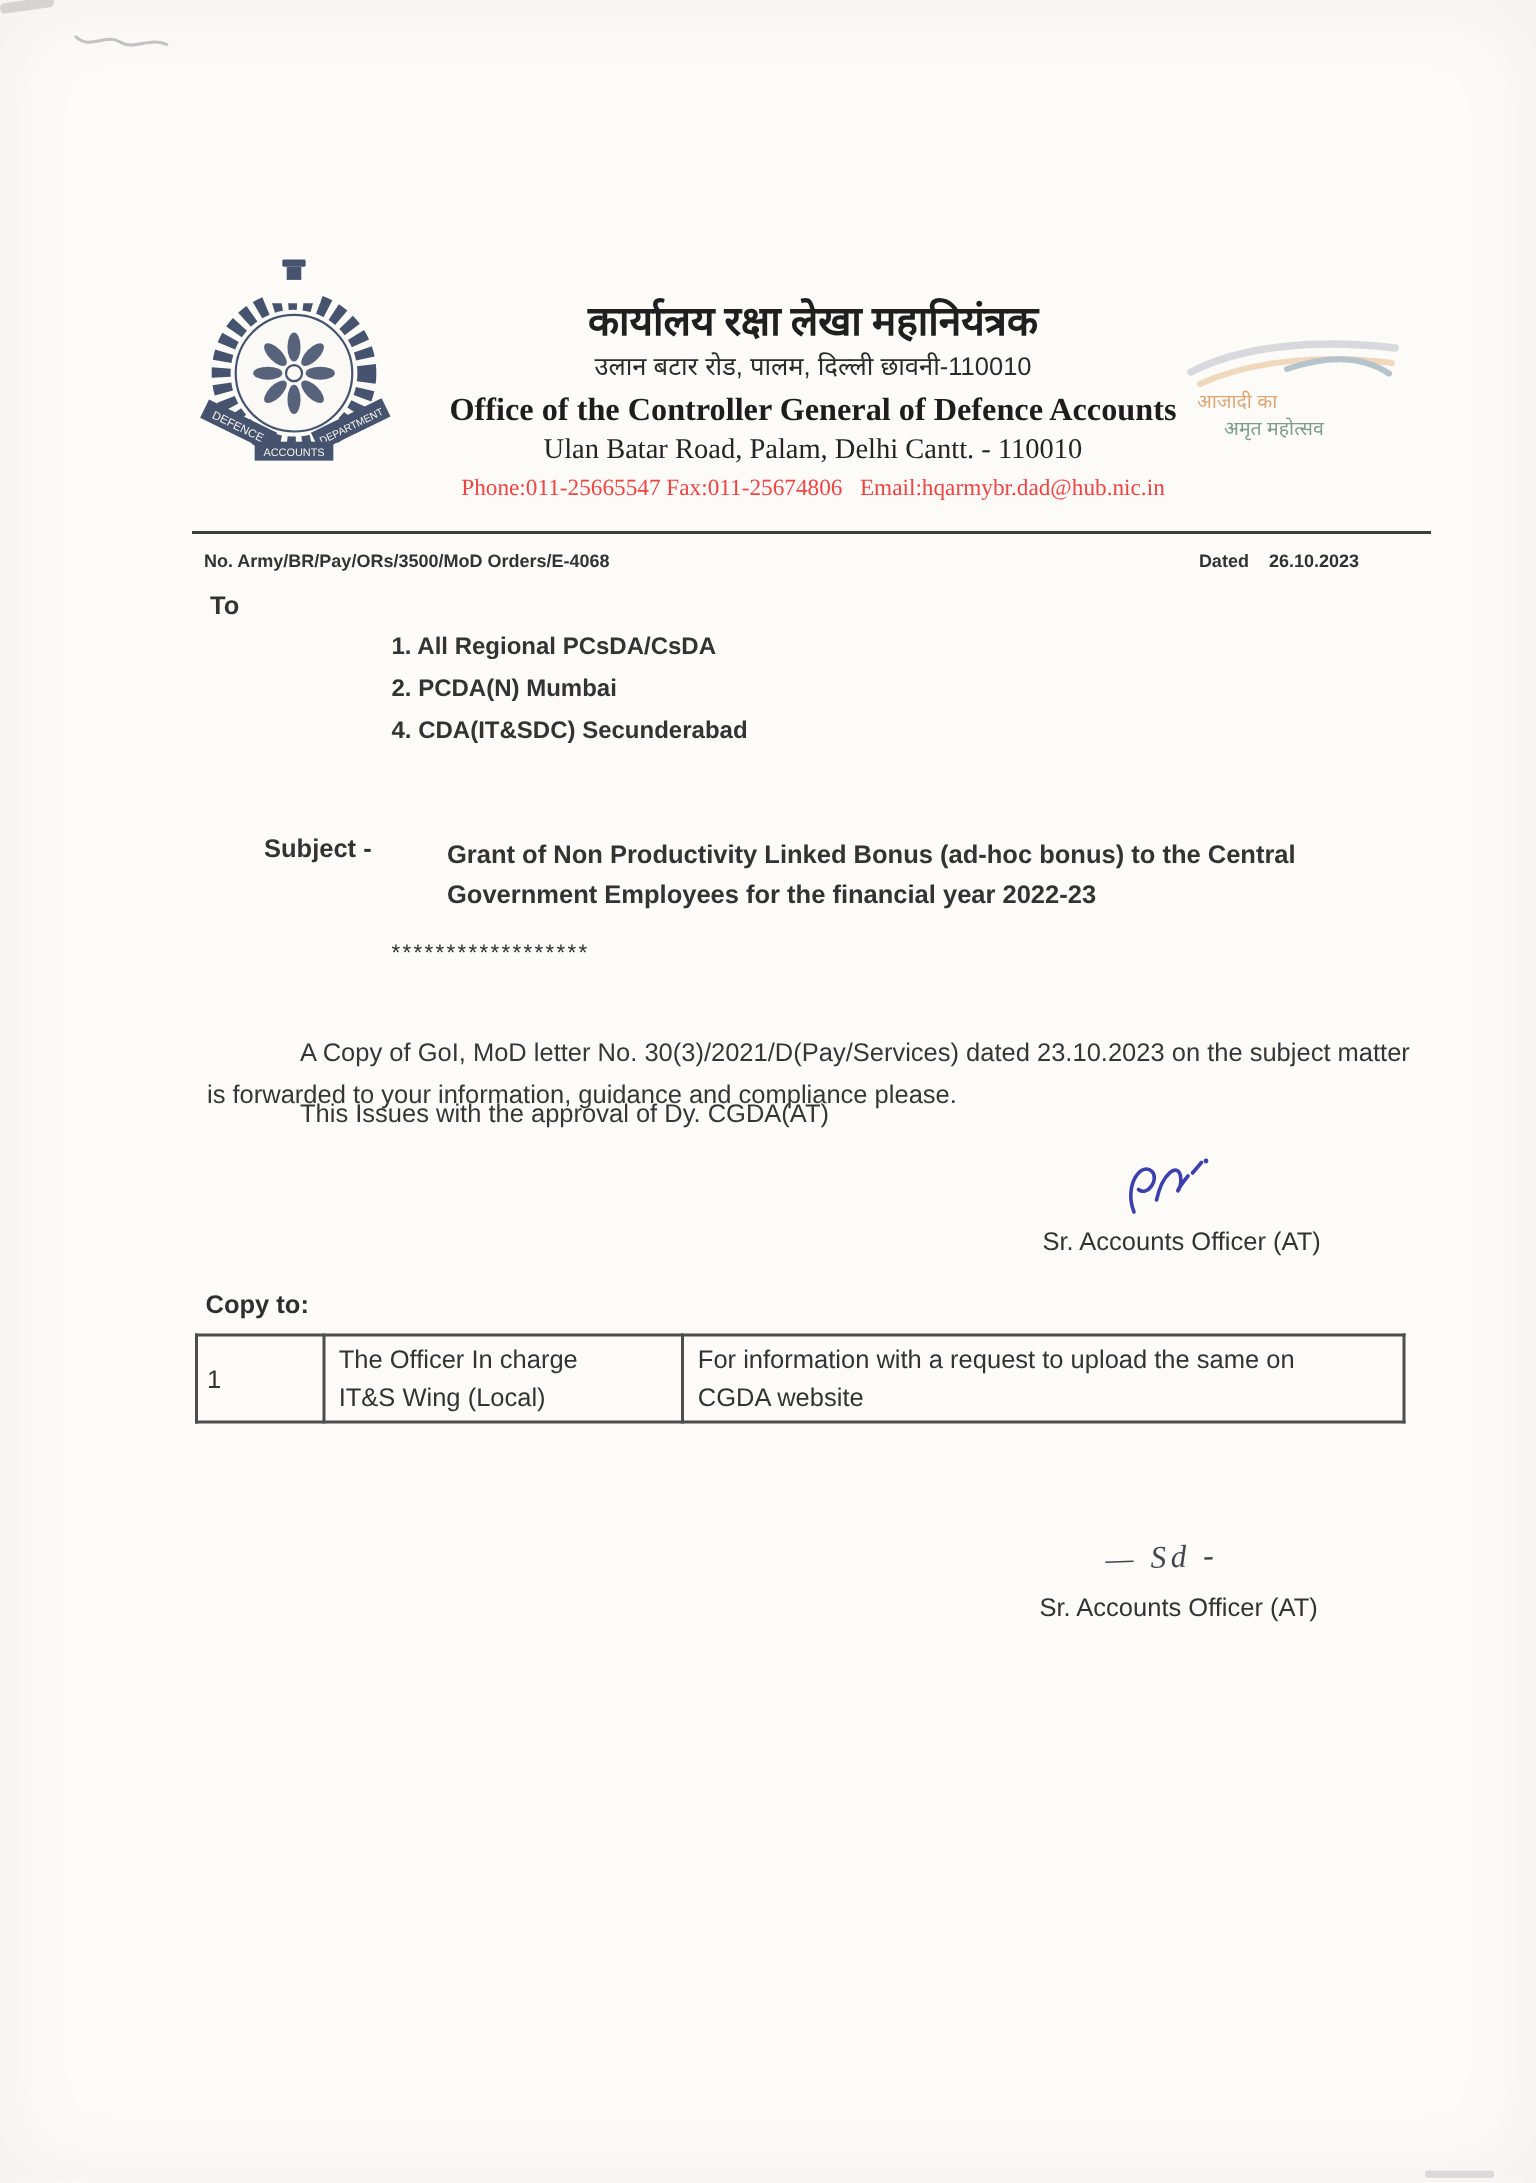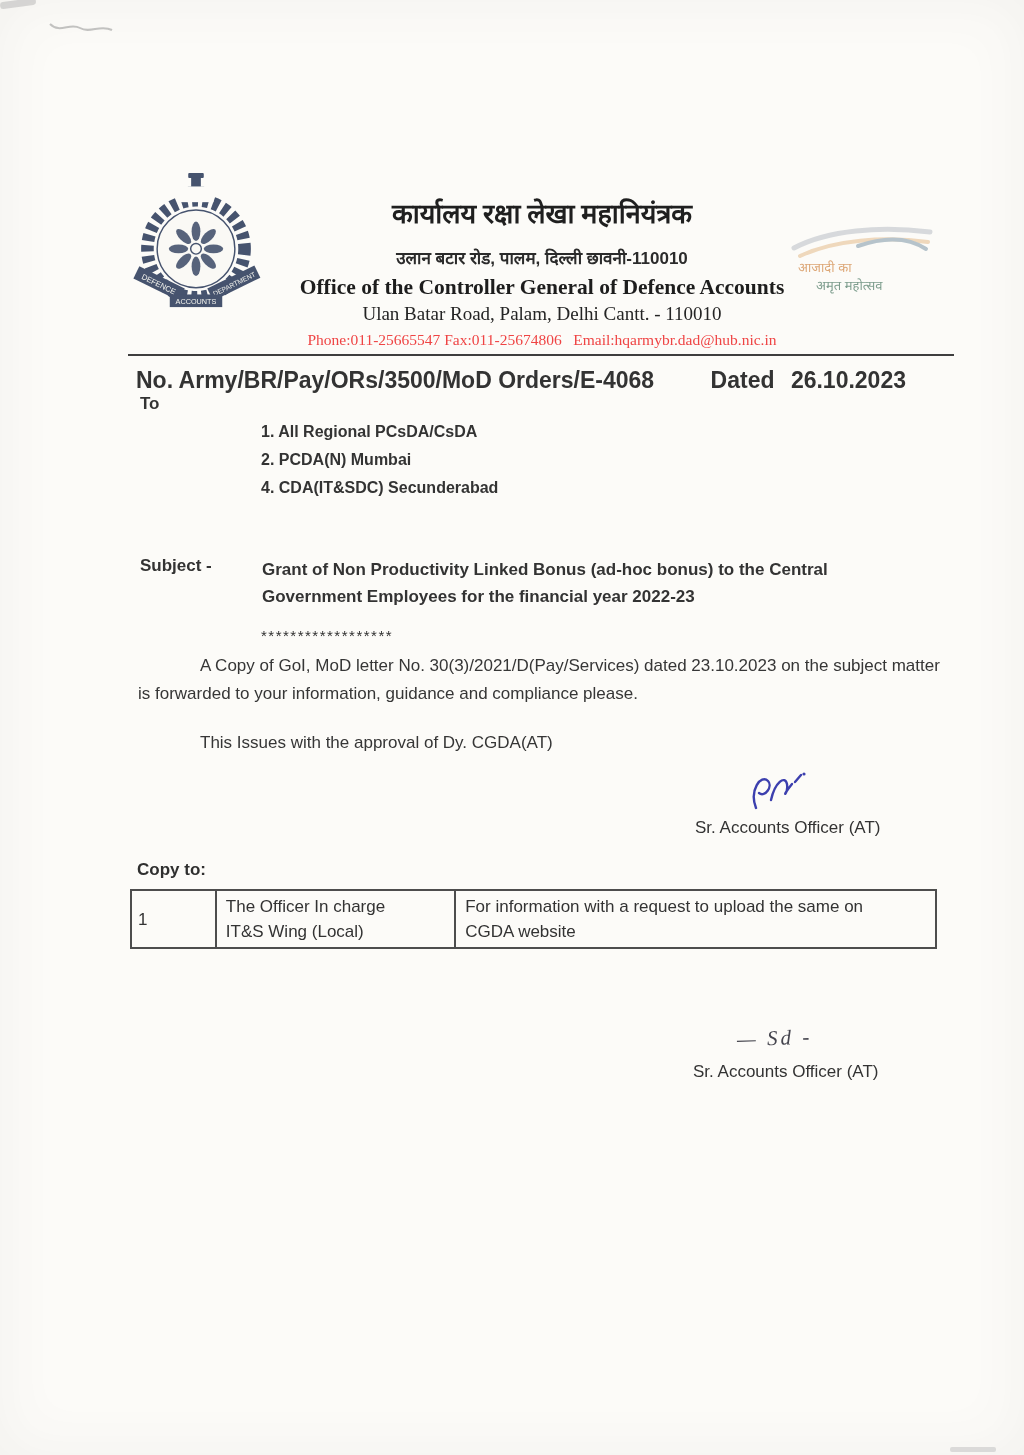--- a/index.html
+++ b/index.html
@@ -13,38 +13,38 @@
 
   
   .speck-tl { position:absolute; top:0; left:0; width:36px; height:7px; background:#aeaeae; opacity:.45; transform:rotate(-8deg); border-radius:3px; }
   .pencil-mark { position:absolute; top:10px; left:46px; width:70px; height:34px; }
   .speck-br { position:absolute; bottom:3px; right:28px; width:46px; height:5px; background:#c2c2c2; opacity:.55; border-radius:2px; }
 
   
   .emblem { position:absolute; left:128px; top:168px; width:136px; height:148px; }
   .head-center { position:absolute; left:268px; top:198px; width:548px; text-align:center; }
   .hindi-title   { font-family:"Liberation Serif", serif; font-weight:700; font-size:27px; color:#1f1f1f; line-height:1.25; }
-  .hindi-address { font-size:17px; margin-top:14px; color:#2b2b2b;font-weight:bold; }
+  .hindi-address { font-size:17px; margin-top:0; color:#2b2b2b; }
   .eng-title     { font-family:"Liberation Serif", serif; font-weight:700; font-size:21.5px; margin-top:6px; color:#1d1d1d; }
   .eng-address   { font-family:"Liberation Serif", serif; font-size:19px; margin-top:3px; color:#242424; }
   .contact-line  { font-family:"Liberation Serif", serif; font-size:15.5px; margin-top:6px; color:#ef4444; white-space:pre; }
   .azadi-logo { position:absolute; left:788px; top:222px; width:150px; height:84px; }
 
   .header-rule { position:absolute; left:128px; top:354px; width:826px; height:2px; background:#3e3e3e; }
 
   
-  .ref-row { position:absolute; left:136px; top:367px; width:770px; display:flex; justify-content:space-between; font-weight:700; font-size:23px; color:#333; }
+  .ref-row { position:absolute; left:136px; top:367px; width:770px; display:flex; justify-content:space-between; font-weight:700; font-size:12px; color:#333; }
   .ref-date span + span { margin-left:10px; }
   .to-label { position:absolute; left:140px; top:394px; font-size:17px; font-weight:700; color:#333; }
   .recipients { position:absolute; left:261px; top:418px; font-size:16px; font-weight:700; line-height:28px; color:#333; }
   .subject-row { position:absolute; left:140px; top:556px; width:800px; display:flex; font-size:17px; color:#333; }
-  .subject-label { flex:0 0 122px; font-weight:700; }
+  .subject-label { flex:0 0 122px; font-weight:700;margin-left:36px; }
   .subject-text { width:670px; font-weight:700; line-height:27px; }
   .asterisks { position:absolute; left:261px; top:627px; font-size:15px; letter-spacing:1.5px; color:#2f2f2f; }
-  .para-1 { position:absolute; left:138px; top:652px; width:812px; font-size:17px; line-height:28px; text-indent:62px; color:#363636; }
+  .para-1 { position:absolute; left:138px; top:688px; width:812px; font-size:17px; line-height:28px; text-indent:62px; color:#363636; }
   .para-2 { position:absolute; left:200px; top:733px; font-size:17px; color:#363636; }
 
   .sig1-scribble { position:absolute; left:746px; top:768px; width:68px; height:52px; }
   .sig1-designation { position:absolute; left:695px; top:818px; font-size:17px; color:#333; }
 
   .copyto-label { position:absolute; left:137px; top:860px; font-size:17px; font-weight:700; color:#2f2f2f; }
   .copyto-table-wrap { position:absolute; left:130px; top:889px; width:807px; }
   .copyto-table { width:100%; border-collapse:collapse; }
   .copyto-table td { border:2px solid #4d4d4d; font-size:17px; color:#333; padding:3px 9px; line-height:25px; }
   td.cell-serial { vertical-align:middle; padding-left:6px; }

